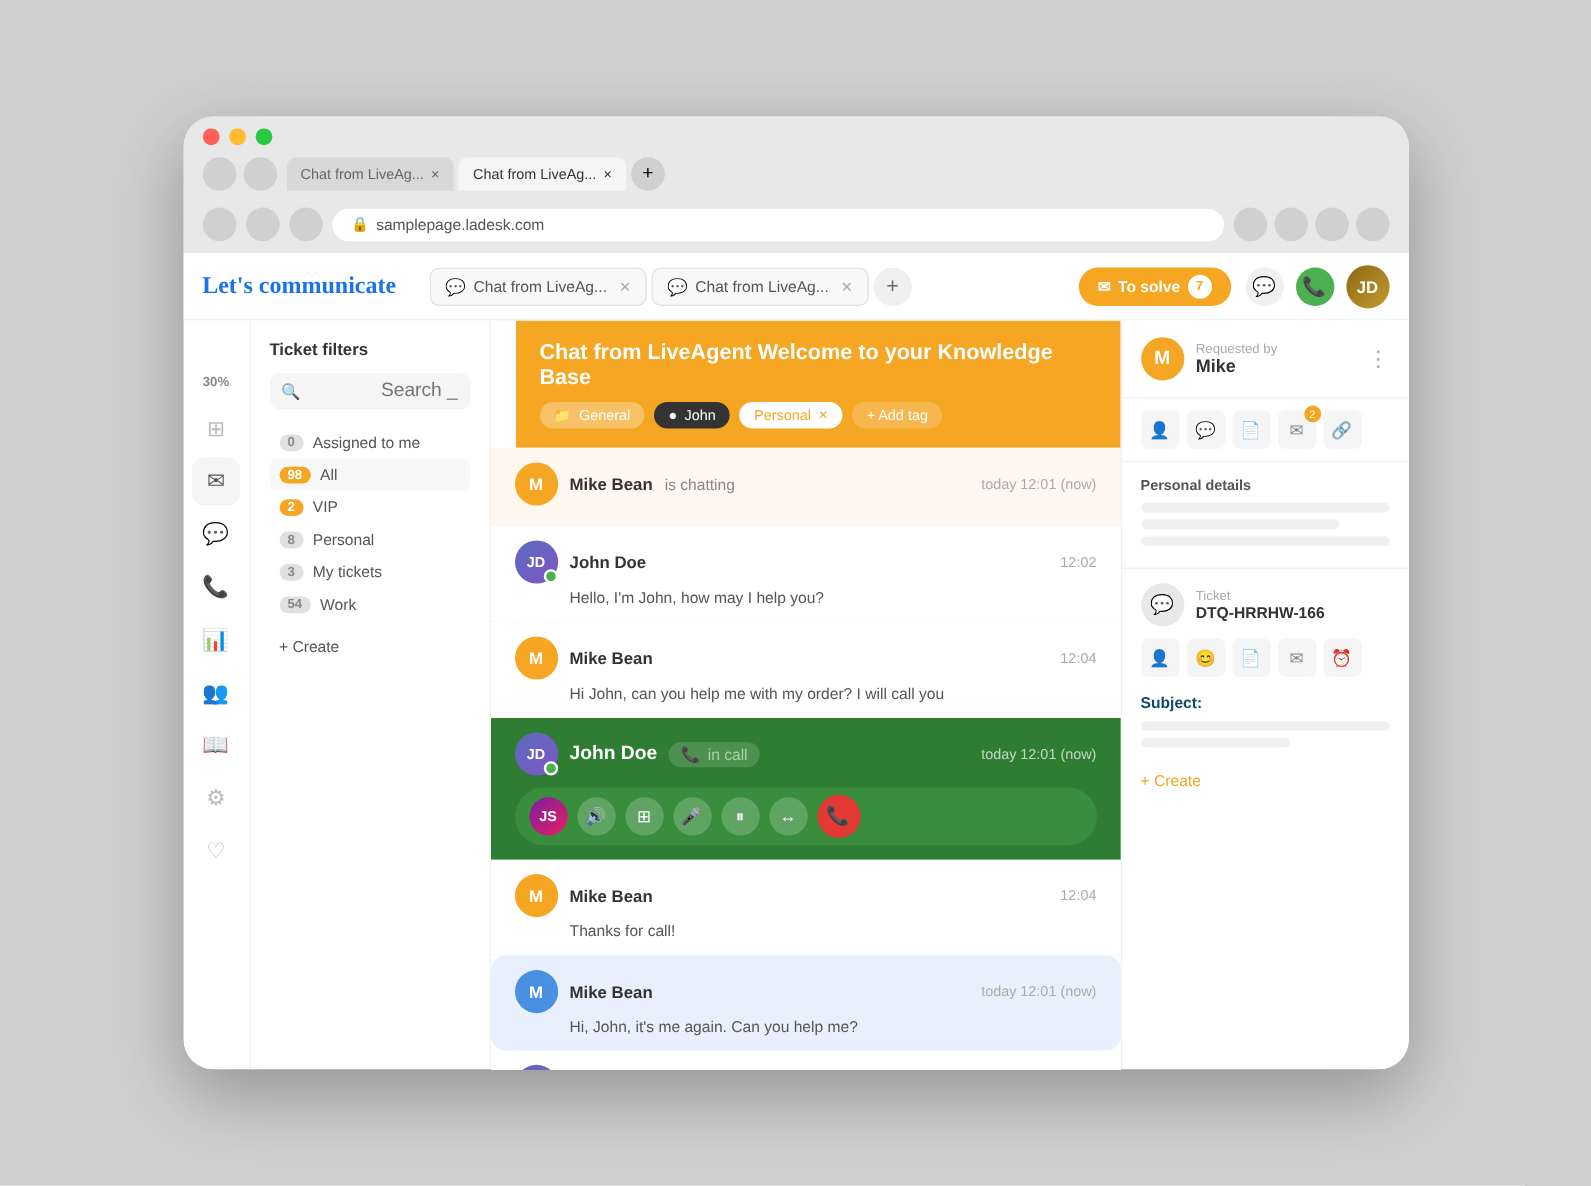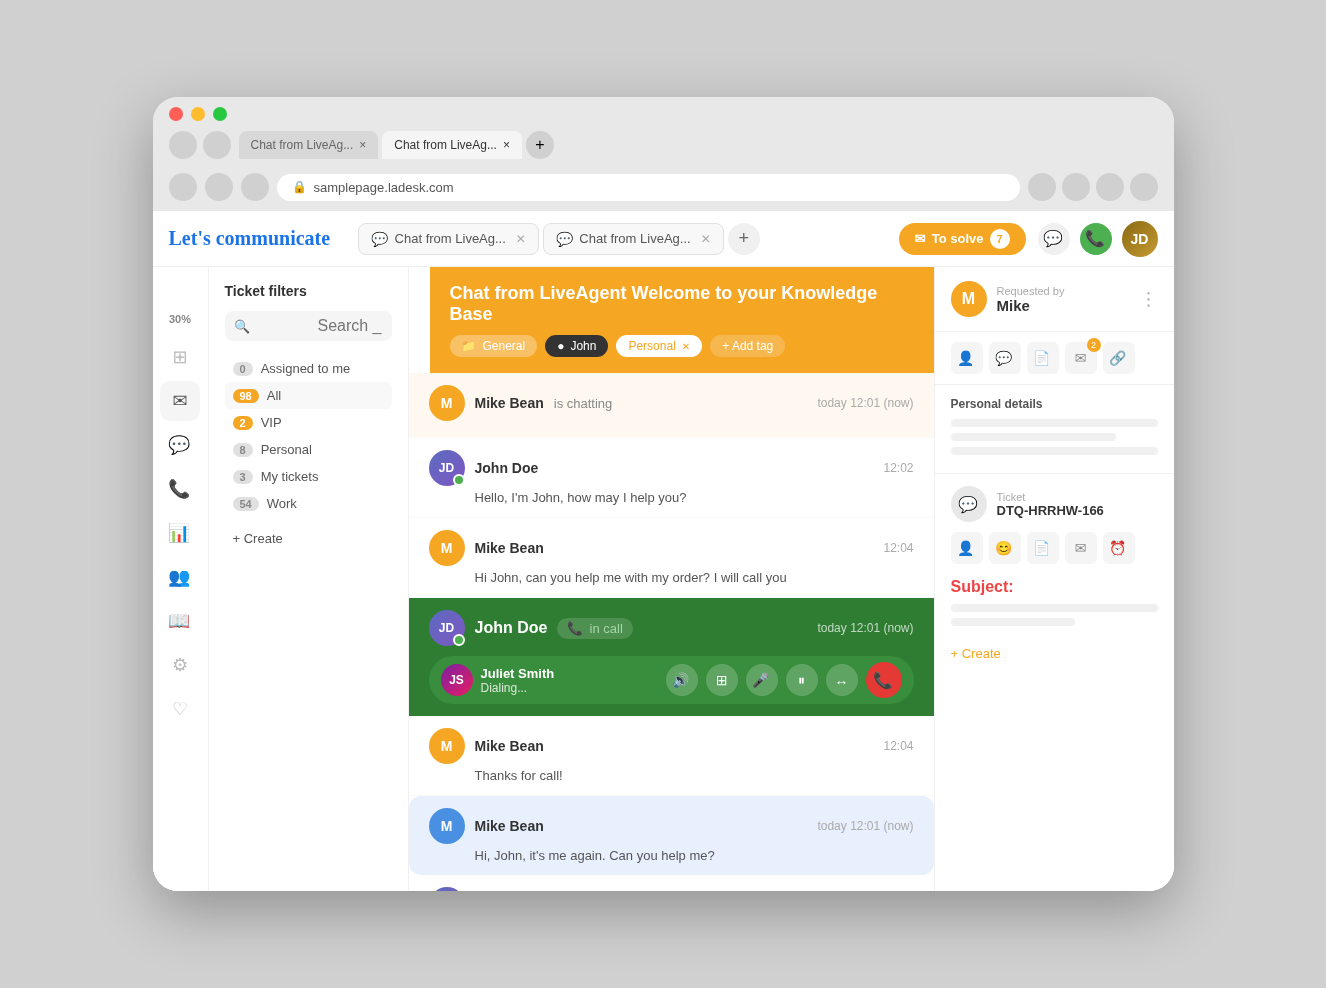--- a/index.html
+++ b/index.html
@@ -688,23 +688,23 @@
     }
 
     .rs-ticket-icons-row {
       display: flex;
       gap: 6px;
       padding: 6px 16px 10px;
     }
 
     .rs-subject {
       padding: 4px 16px;
-      font-size: 16px;
+      font-size: 13px;
       font-weight: 600;
-      color: #ef4444;
+      color: #0c4a6e;
     }
     .rs-create-btn {
       display: flex;
       align-items: center;
       gap: 4px;
       font-size: 13px;
       color: #f5a623;
       padding: 6px 16px;
       cursor: pointer;
     }
@@ -904,24 +904,20 @@
               </div>
               <span class="incall-name">John Doe</span>
               <div class="incall-badge">
                 <span style="color:#a5d6a7;">📞</span>
                 <span>in call</span>
               </div>
               <span class="incall-time">today 12:01 (now)</span>
             </div>
             <div class="juliet-section">
               <div class="juliet-avatar">JS</div>
-              <div style="flex:1;">
-                <div class="juliet-name">Juliet Smith</div>
-                <div class="juliet-status">Dialing...</div>
-              </div>
               <div class="call-control-btn">🔊</div>
               <div class="call-control-btn">⊞</div>
               <div class="call-control-btn">🎤</div>
               <div class="call-control-btn">⏸</div>
               <div class="call-control-btn">↔</div>
               <div class="call-end-btn">📞</div>
             </div>
           </div>
 
           <div class="message-group">

